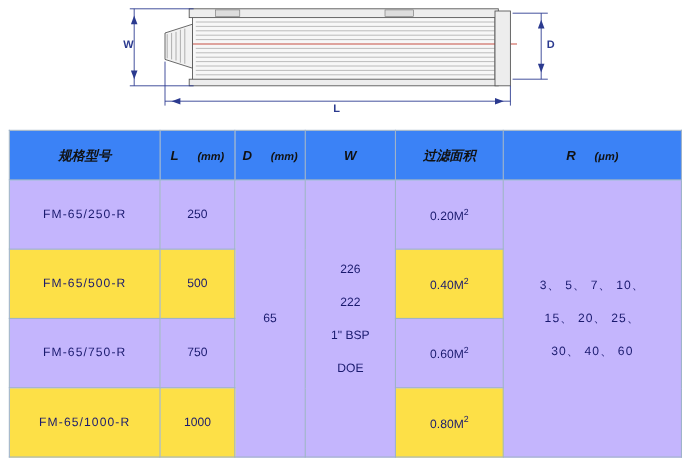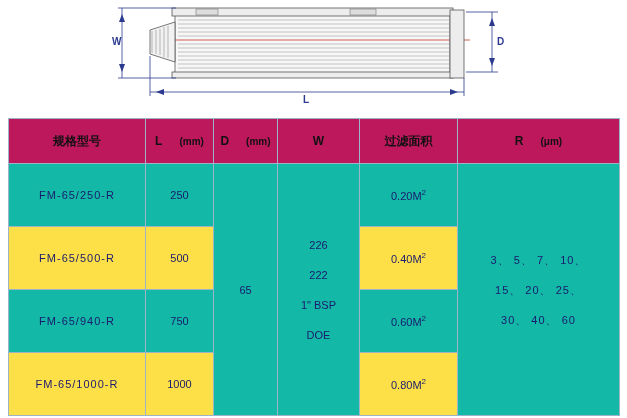--- a/index.html
+++ b/index.html
@@ -37,27 +37,28 @@
     table-layout: fixed;
   }
   table.spec th, table.spec td {
     border: 1px solid #9fb3c8;
     text-align: center;
     vertical-align: middle;
     color: #1a1a6e;
     font-size: 11px;
   }
   table.spec thead th {
-    background: #be185d;
+    background: #3b82f6;
     height: 42px;
     font-weight: bold;
     font-size: 12px;
     color: #111111;
-  }
-  .rowA td { background: #14b8a6; height: 60px; }
+    font-style: italic;
+  }
+  .rowA td { background: #c4b5fd; height: 60px; }
   .rowB td { background: #fde047; height: 60px; }
   .cell-model { font-size: 12px; letter-spacing: 1px; color: #1e2f8f; }
   .cell-num { font-size: 12px; color: #1e2f8f; margin-top: 16px; }
   .cell-d { font-size: 13px; color: #1e2f8f; }
   .cell-w { font-size: 12px; color: #1e2f8f; line-height: 30px; }
   .cell-w div { white-space: nowrap; text-align: center; }
   .cell-area { font-size: 12px; color: #1e2f8f; margin-top: 37px; }
   .cell-area sup { font-size: 8px; }
   .cell-r { font-size: 12px; color: #1e2f8f; line-height: 30px; }
   .cell-r div { white-space: nowrap; letter-spacing: 1px; }
@@ -188,21 +189,21 @@
             <div>15、  20、  25、</div>
             <div>30、  40、  60</div>
           </td>
         </tr>
         <tr class="rowB">
           <td class="cell-model">FM-65/500-R</td>
           <td class="cell-num">500</td>
           <td class="cell-area"><span>0.40</span><span>M</span><sup>2</sup></td>
         </tr>
         <tr class="rowA">
-          <td class="cell-model">FM-65/940-R</td>
+          <td class="cell-model">FM-65/750-R</td>
           <td class="cell-num">750</td>
           <td class="cell-area"><span>0.60</span><span>M</span><sup>2</sup></td>
         </tr>
         <tr class="rowB">
           <td class="cell-model">FM-65/1000-R</td>
           <td class="cell-num">1000</td>
           <td class="cell-area"><span>0.80</span><span>M</span><sup>2</sup></td>
         </tr>
       </tbody>
     </table>

